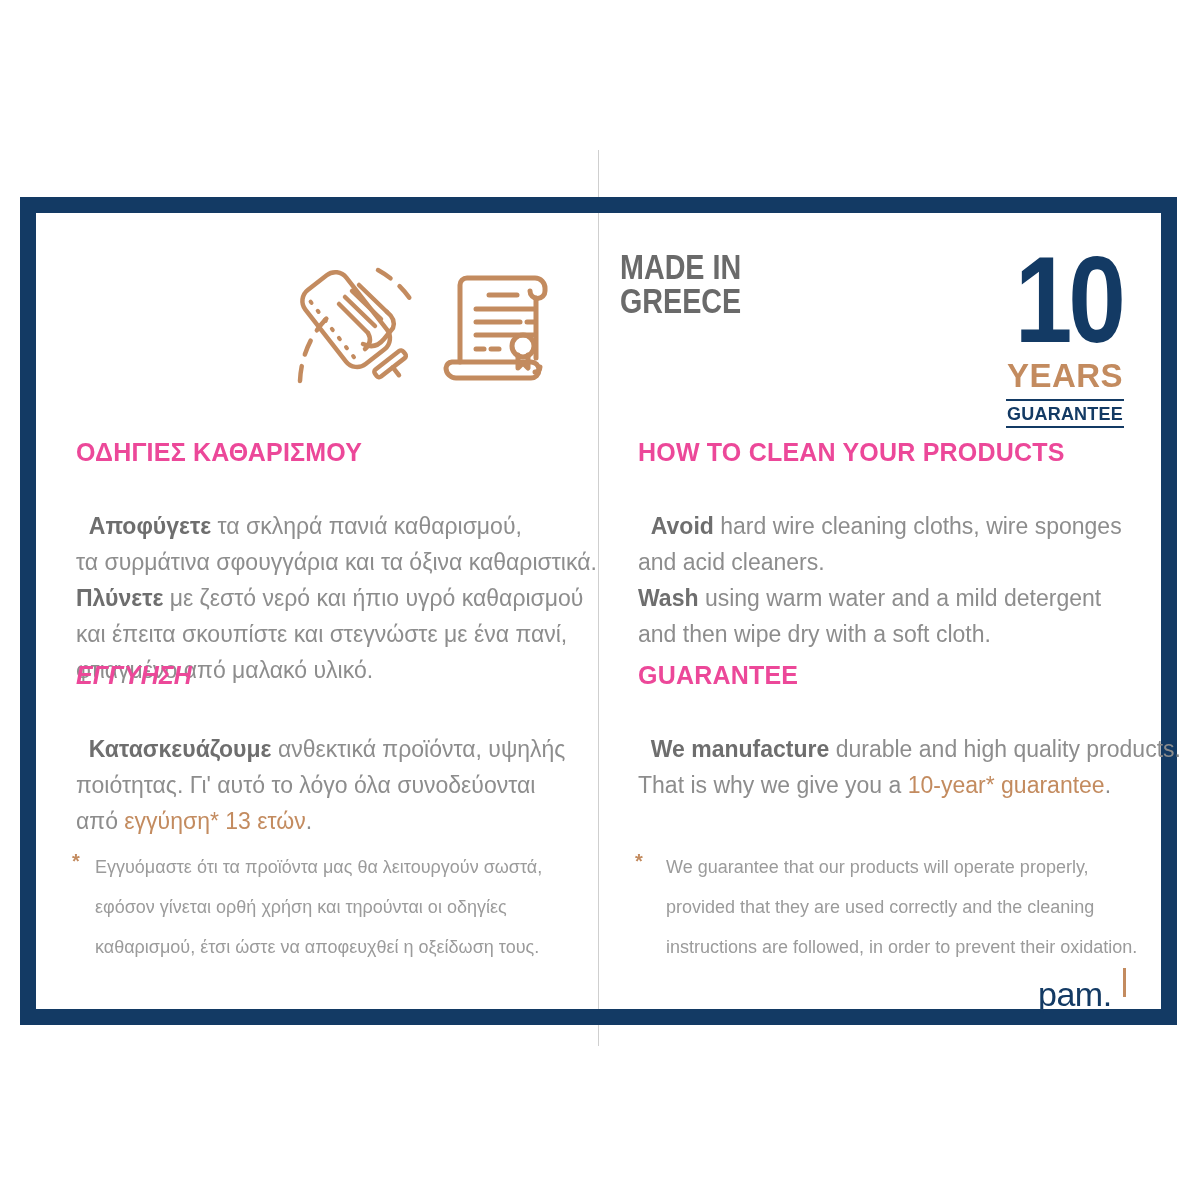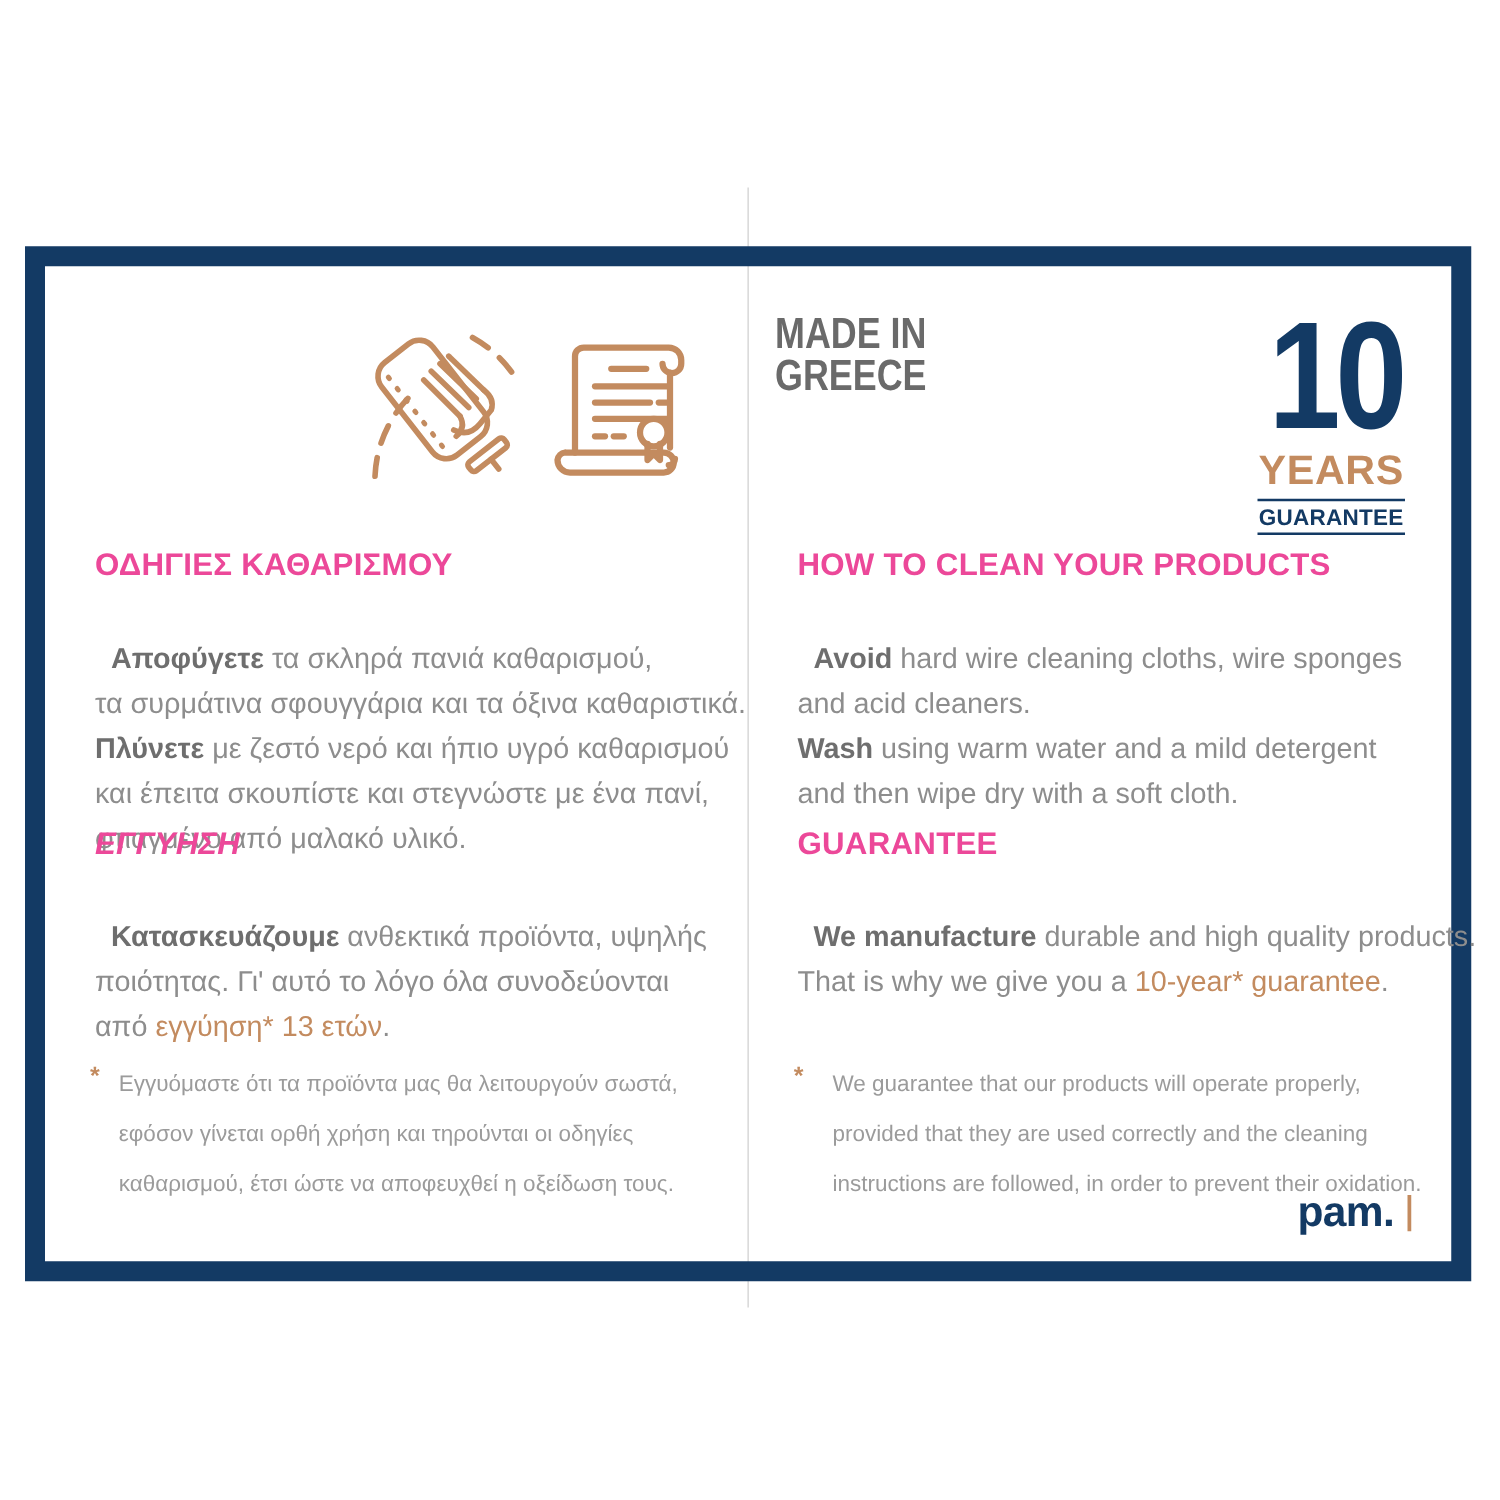--- a/index.html
+++ b/index.html
@@ -53,21 +53,21 @@
   .footnote-mark{
     position:absolute;font-size:20px;font-weight:bold;color:#C38B5F;line-height:28px;
   }
   .footnote{
     position:absolute;font-size:18px;color:#9B9B9B;line-height:40px;white-space:pre;
   }
   .logo{
     position:absolute;left:1038px;top:953px;display:flex;align-items:center;
   }
   .logo-text{
-    font-size:34px;font-weight:bold;color:#133A64;letter-spacing:-0.5px;line-height:1;
+    font-size:34px;font-weight:normal;color:#133A64;letter-spacing:-0.5px;line-height:1;margin-top:24px;
   }
   .logo-cursor{
     display:inline-block;width:3px;height:29px;background:#C38B5F;margin-left:11px;
   }
   .icon-svg{display:block;}
 </style>
 </head>
 <body>
 
 <div class="fold-line"></div>

